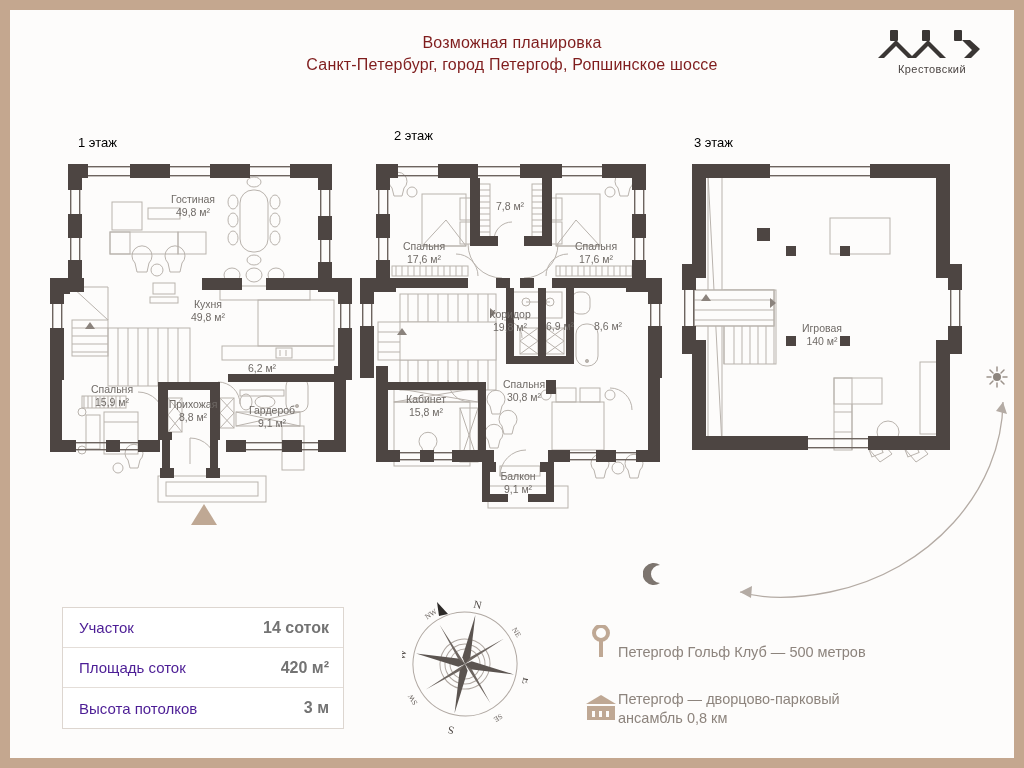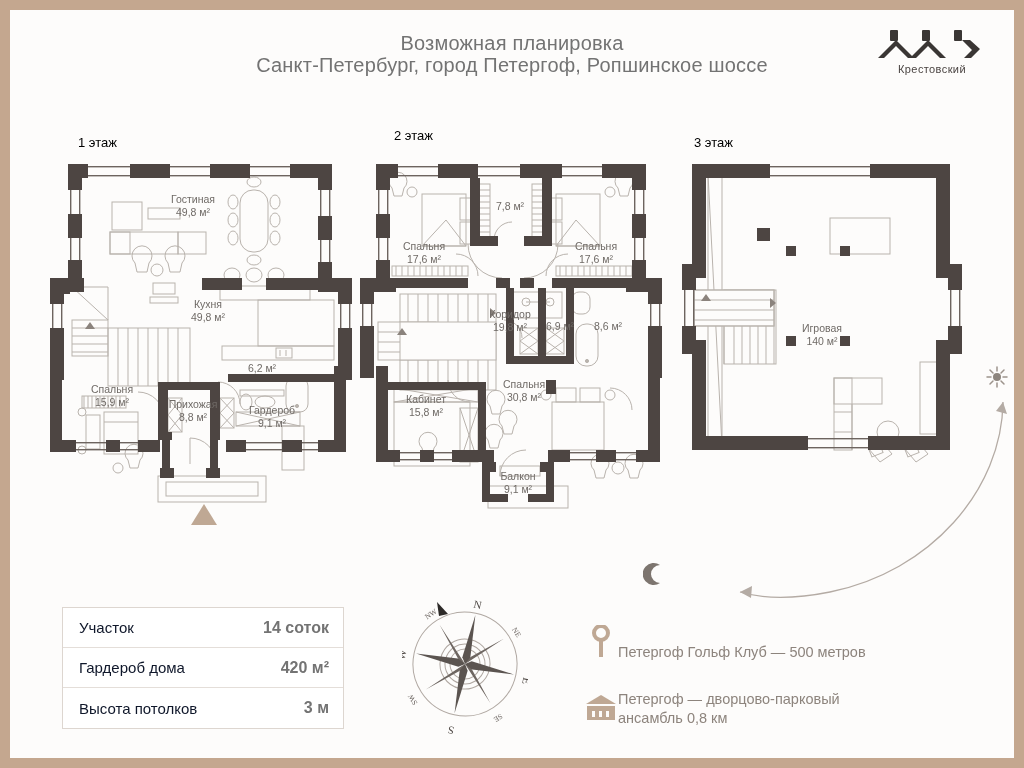--- a/index.html
+++ b/index.html
@@ -9,21 +9,21 @@
     font-family:"Liberation Sans","DejaVu Sans",sans-serif;
   }
   #page{
     position:absolute;left:10px;top:10px;width:1004px;height:748px;
     background:#fdfcfb;
     box-sizing:border-box;
   }
   
   #title-block{
     position:absolute;left:0;top:22px;width:1004px;text-align:center;
-    color:#737373;font-size:20px;line-height:22px;letter-spacing:.2px;
+    color:#7f1d1d;font-size:16px;line-height:22px;letter-spacing:.2px;
   }
   #title-line1{display:block;}
   #title-line2{display:block;}
   
   #logo{position:absolute;right:22px;top:18px;width:120px;height:58px;text-align:center;}
   #logo-mark{display:block;width:120px;height:34px;}
   #logo-text{display:block;font-size:11px;color:#4a4442;letter-spacing:.4px;margin-top:1px;}
   
   .floor-caption{
     position:absolute;color:#000000;font-size:13px;
@@ -35,21 +35,21 @@
     position:absolute;left:52px;top:597px;width:282px;
     border:1px solid #ddd6d0;background:#fff;
     box-sizing:border-box;
   }
   #info-table .row{
     display:flex;align-items:center;justify-content:space-between;
     height:40px;padding:0 14px 0 16px;border-bottom:1px solid #e4ded9;
     box-sizing:border-box;
   }
   #info-table .row:last-child{border-bottom:none;}
-  #info-table .k{color:#0f172a;font-size:15px;}
+  #info-table .k{color:#4c1d95;font-size:15px;}
   #info-table .v{color:#737373;font-size:16px;font-weight:bold;}
   
   #compass{position:absolute;left:392px;top:576px;width:126px;height:150px;}
   
   #poi-list{position:absolute;left:574px;top:612px;width:400px;}
   .poi{display:flex;align-items:flex-end;margin-bottom:22px;}
   .poi-icon{width:34px;height:40px;flex:0 0 34px;display:flex;align-items:center;justify-content:center;}
   .poi-text{color:#8d847d;font-size:14.5px;line-height:19px;padding-top:6px;}
   
   #sun{position:absolute;left:975px;top:355px;width:24px;height:24px;}
@@ -694,21 +694,21 @@
   <svg id="moon" viewBox="0 0 22 24">
     <path d="M17 3 a11 11 0 1 0 0 18 a9 9 0 1 1 0 -18 Z" fill="#7d756f"></path>
   </svg>
 
   <div id="info-table">
     <div class="row">
       <span class="k">Участок</span>
       <span class="v">14 соток</span>
     </div>
     <div class="row">
-      <span class="k">Гардероб дома</span>
+      <span class="k">Площадь соток</span>
       <span class="v">420 м²</span>
     </div>
     <div class="row">
       <span class="k">Высота потолков</span>
       <span class="v">3 м</span>
     </div>
   </div>
 
   <svg id="compass" viewBox="0 0 126 150">
     <g transform="translate(63,78)">

